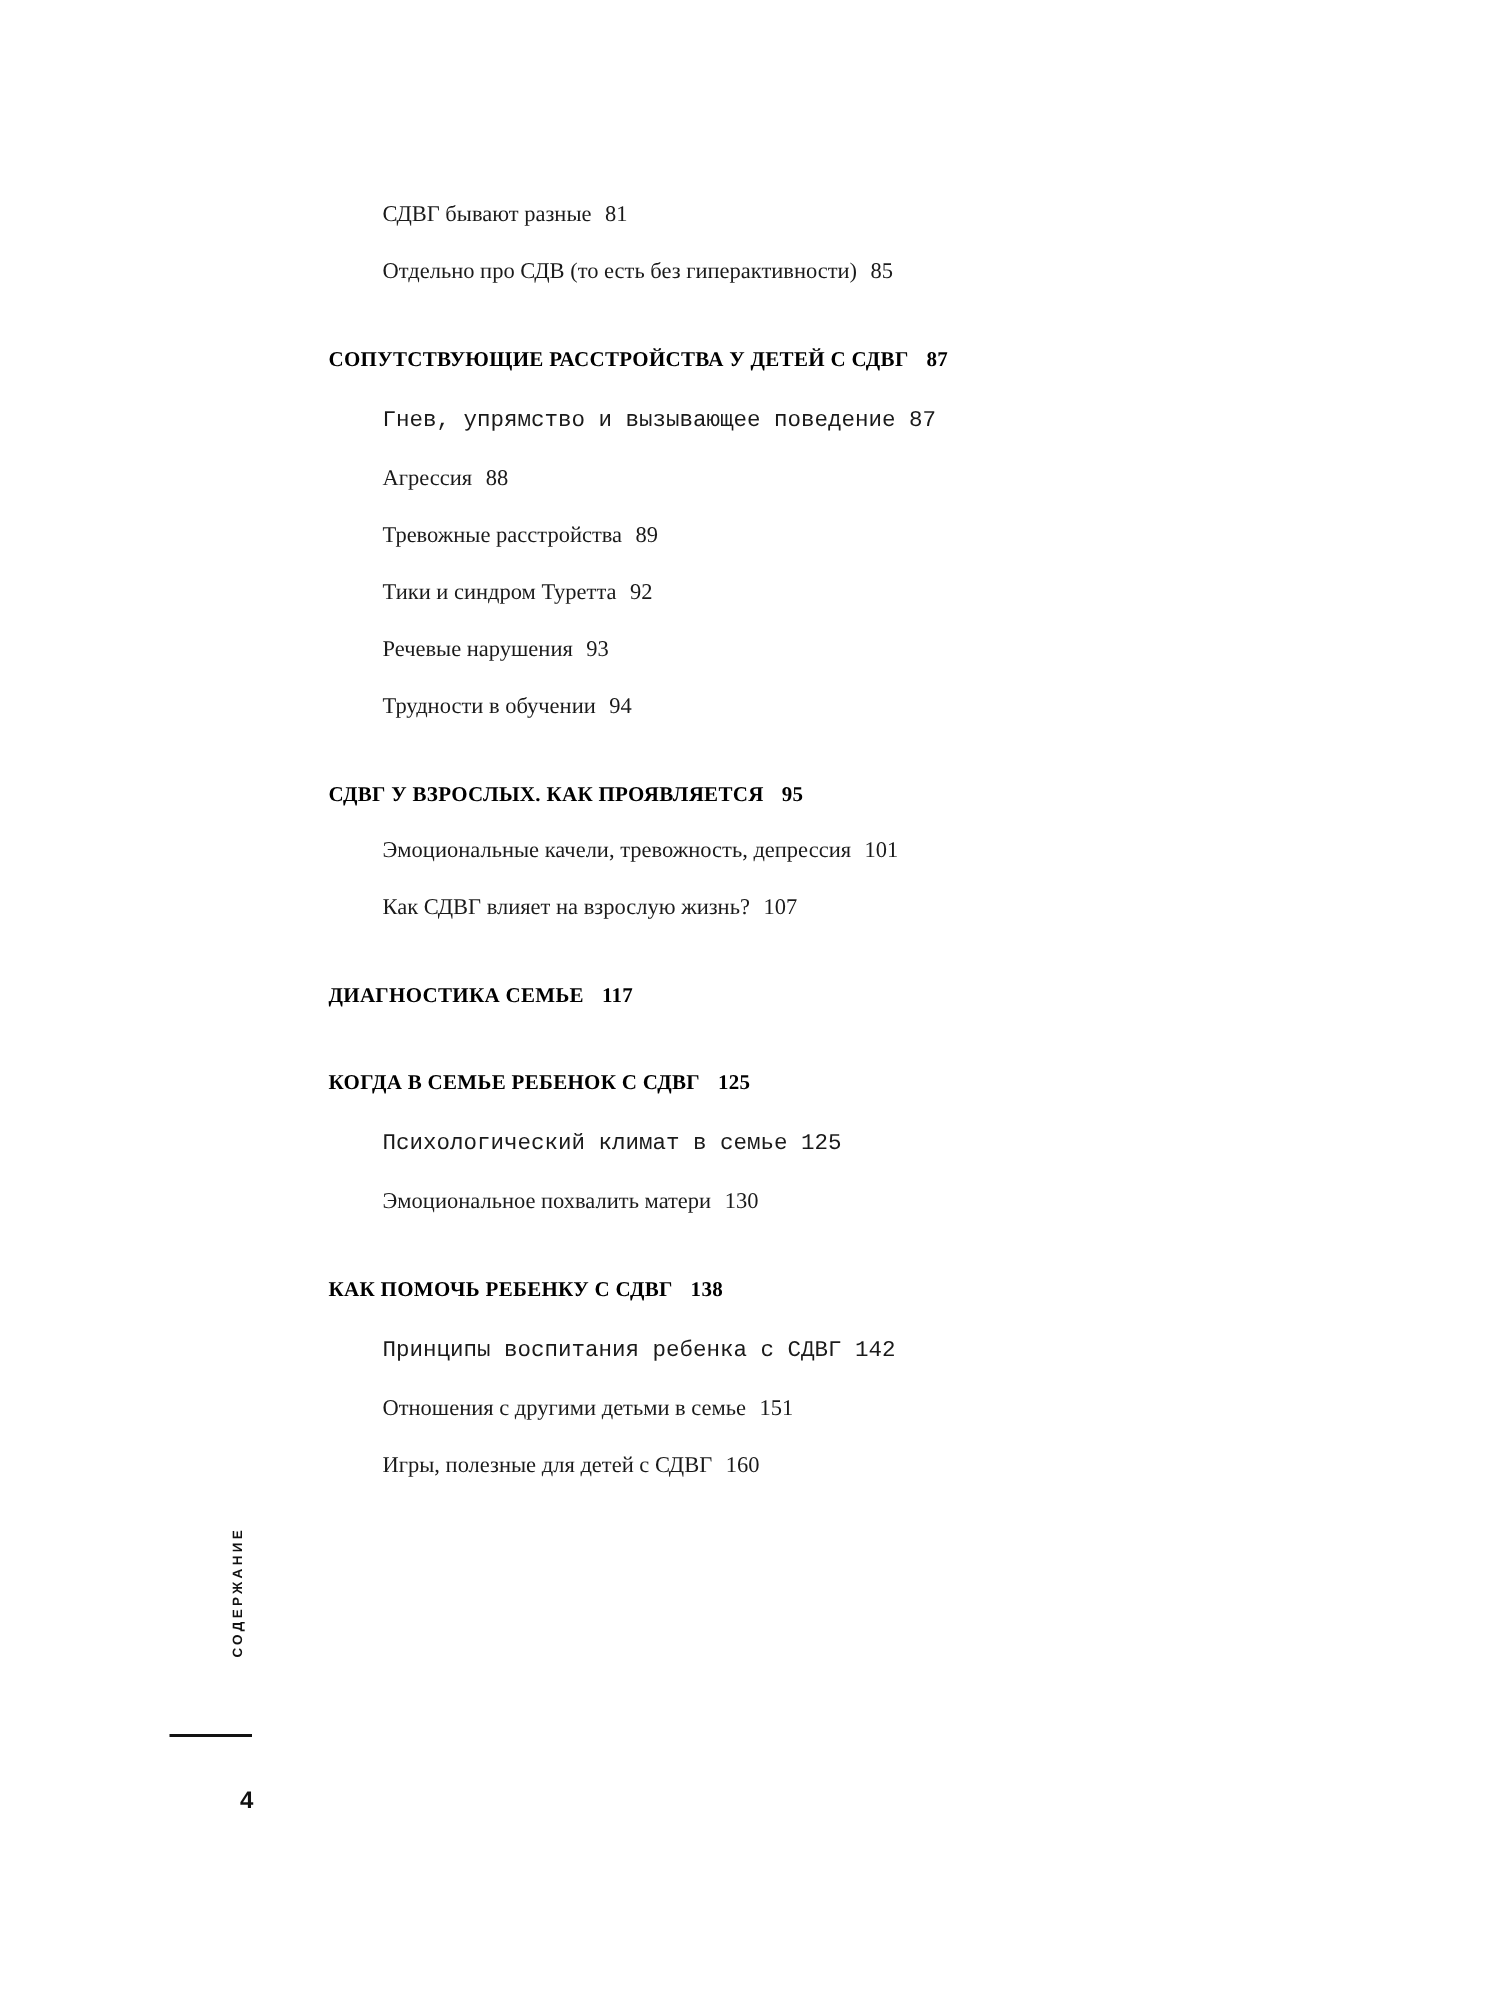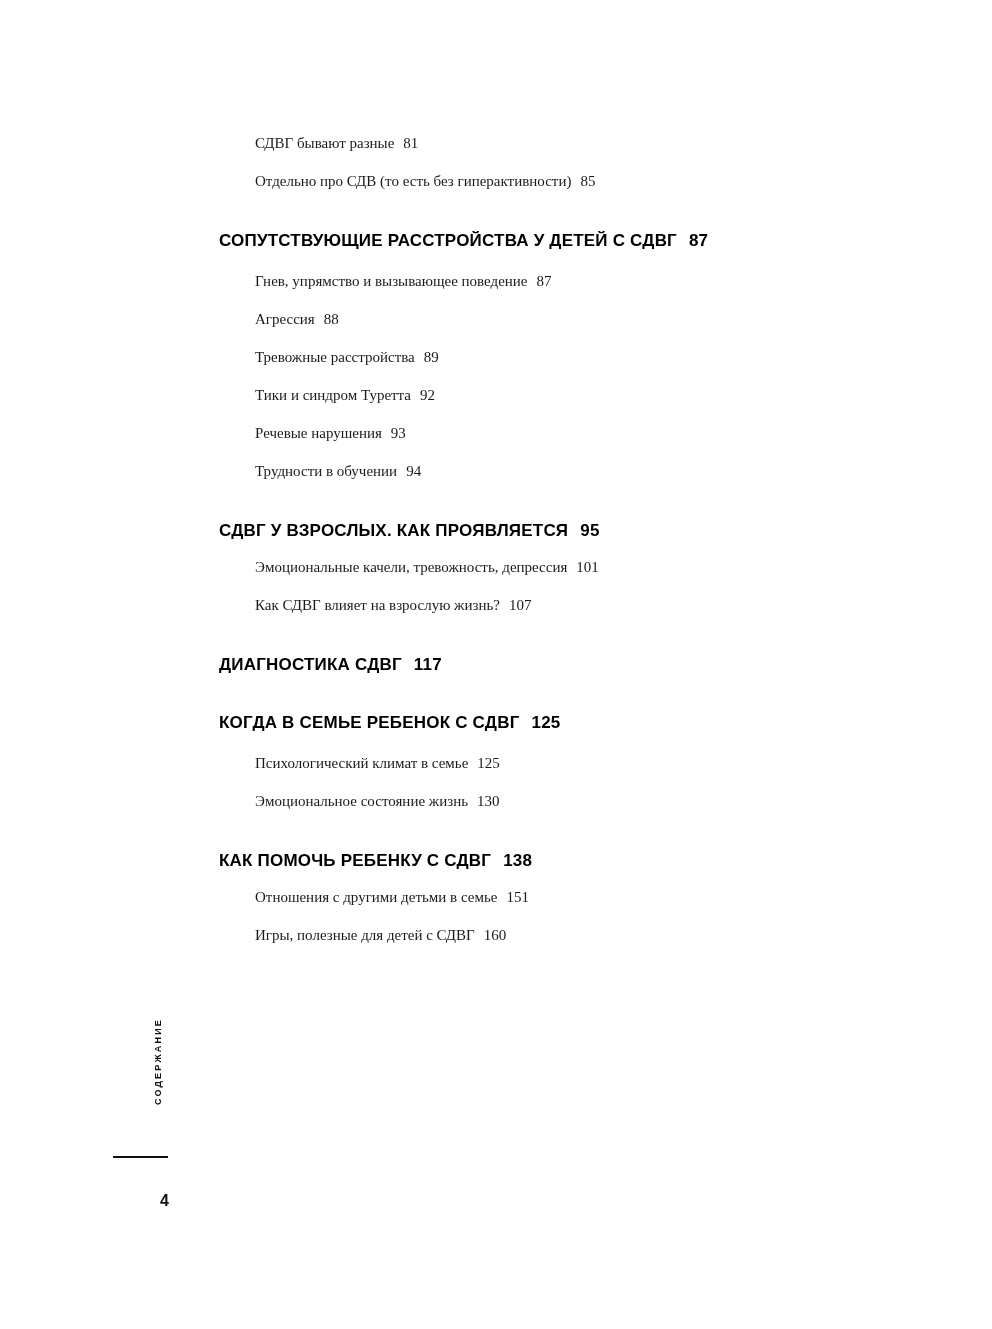--- a/index.html
+++ b/index.html
@@ -81,61 +81,63 @@
     font-size: 15px;
     line-height: 38px;
     color: #1a1a1a;
   }
 
   .sub .pg {
     margin-left: 9px;
   }
 
   .head {
-    font-family: Liberation Sans, sans-serif;
+    font-family: Liberation Serif, serif;
     font-weight: 700;
-    font-size: 17px;
+    font-size: 14px;
     letter-spacing: 0.2px;
     line-height: 34px;
     color: #000000;
   }
   .head .pg {
     margin-left: 12px;
   }
 
   .gap-before-head {
     margin-top: 24px;
   }
   .gap-after-head {
     margin-top: 4px;
+    font-family: Liberation Mono, monospace;
   }
 </style>
 </head>
 <body>
 
 <div class="page">
 
   <div class="toc" id="toc-root">
       <div class="toc-entry sub"><span>СДВГ бывают разные</span><span class="pg">81</span></div>
       <div class="toc-entry sub"><span>Отдельно про СДВ (то есть без гиперактивности)</span><span class="pg">85</span></div>
       <div class="toc-entry head gap-before-head"><span>СОПУТСТВУЮЩИЕ РАССТРОЙСТВА У ДЕТЕЙ С СДВГ</span><span class="pg">87</span></div>
       <div class="toc-entry sub gap-after-head"><span>Гнев, упрямство и вызывающее поведение</span><span class="pg">87</span></div>
       <div class="toc-entry sub"><span>Агрессия</span><span class="pg">88</span></div>
       <div class="toc-entry sub"><span>Тревожные расстройства</span><span class="pg">89</span></div>
       <div class="toc-entry sub"><span>Тики и синдром Туретта</span><span class="pg">92</span></div>
       <div class="toc-entry sub"><span>Речевые нарушения</span><span class="pg">93</span></div>
       <div class="toc-entry sub"><span>Трудности в обучении</span><span class="pg">94</span></div>
       <div class="toc-entry head gap-before-head"><span>СДВГ У ВЗРОСЛЫХ. КАК ПРОЯВЛЯЕТСЯ</span><span class="pg">95</span></div>
       <div class="toc-entry sub"><span>Эмоциональные качели, тревожность, депрессия</span><span class="pg">101</span></div>
       <div class="toc-entry sub"><span>Как СДВГ влияет на взрослую жизнь?</span><span class="pg">107</span></div>
-      <div class="toc-entry head gap-before-head"><span>ДИАГНОСТИКА СДВГ</span><span class="pg">117</span></div>
+      <div class="toc-entry head gap-before-head"><span>ДИАГНОСТИКА СЕМЬЕ</span><span class="pg">117</span></div>
       <div class="toc-entry head gap-before-head"><span>КОГДА В СЕМЬЕ РЕБЕНОК С СДВГ</span><span class="pg">125</span></div>
       <div class="toc-entry sub gap-after-head"><span>Психологический климат в семье</span><span class="pg">125</span></div>
-      <div class="toc-entry sub"><span>Эмоциональное состояние жизнь</span><span class="pg">130</span></div>
+      <div class="toc-entry sub"><span>Эмоциональное похвалить матери</span><span class="pg">130</span></div>
       <div class="toc-entry head gap-before-head"><span>КАК ПОМОЧЬ РЕБЕНКУ С СДВГ</span><span class="pg">138</span></div>
+      <div class="toc-entry sub gap-after-head"><span>Принципы воспитания ребенка с СДВГ</span><span class="pg">142</span></div>
       <div class="toc-entry sub"><span>Отношения с другими детьми в семье</span><span class="pg">151</span></div>
       <div class="toc-entry sub"><span>Игры, полезные для детей с СДВГ</span><span class="pg">160</span></div>
     </div>
 
   <div class="side-label">
     <span>СОДЕРЖАНИЕ</span>
   </div>
 
   <div class="side-rule"></div>
 

